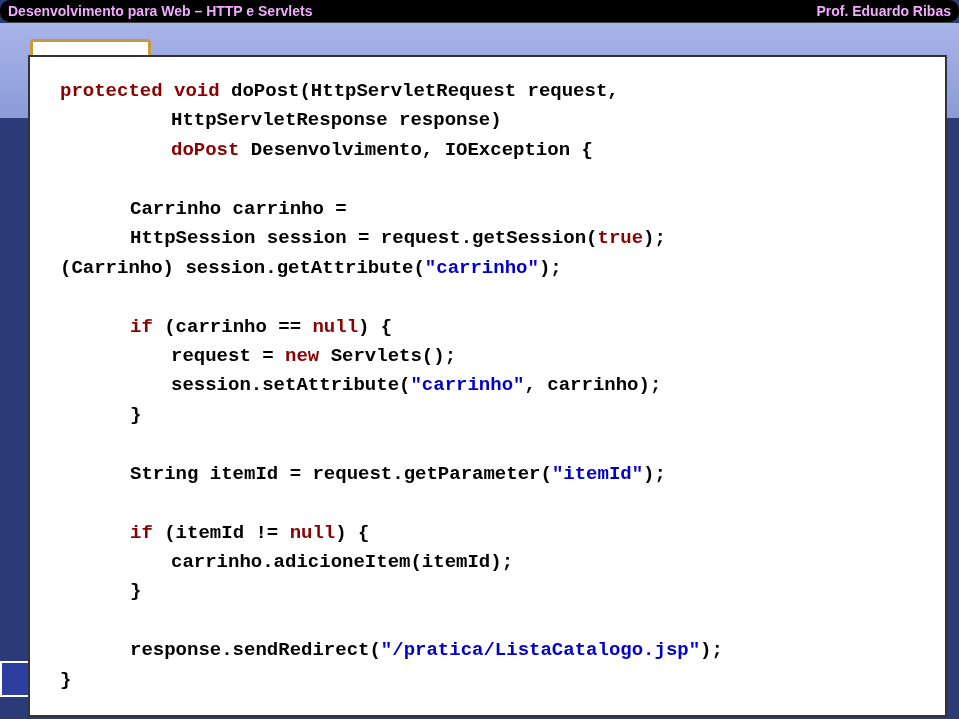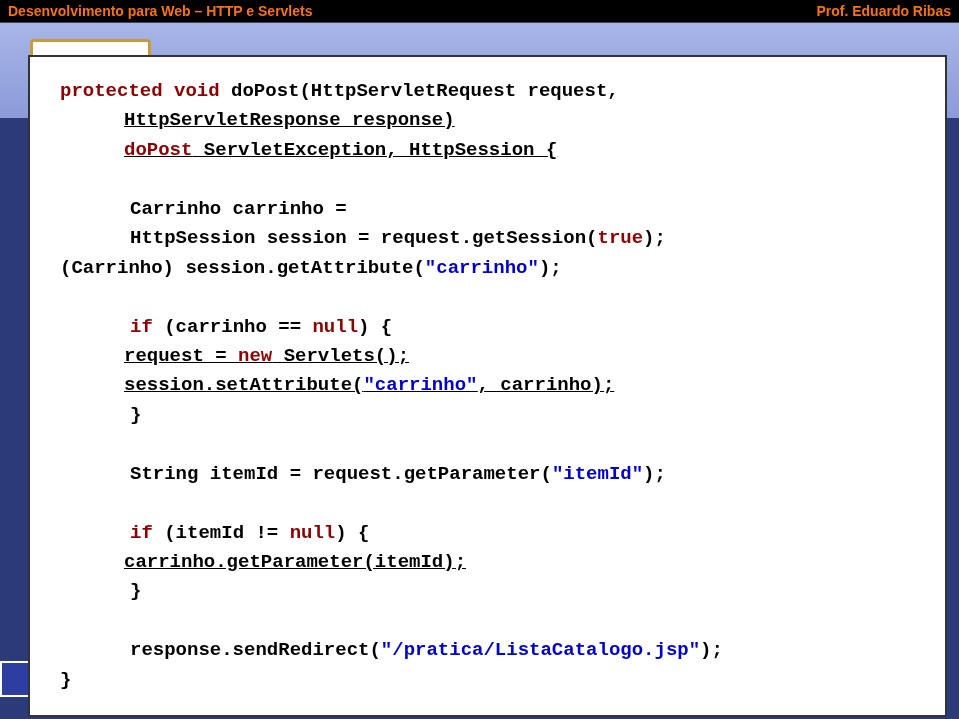--- a/index.html
+++ b/index.html
@@ -7,27 +7,28 @@
     padding: 0;
     font-family: Arial, sans-serif;
     background: #2b3b7a;
     width: 959px;
     height: 719px;
     overflow: hidden;
     position: relative;
   }
   .header-bar {
     background: #000;
-    color: #f97316;
+    color: #f0abfc;
     font-size: 14px;
     font-weight: bold;
     padding: 3px 8px;
     display: flex;
     justify-content: space-between;
     border-bottom: 1px solid #444;
+    border-radius: 10px;
   }
   .top-region {
     height: 95px;
     background: linear-gradient(to bottom, #a8b5e8 0%, #8a9bd8 100%);
     display: flex;
     align-items: center;
     padding: 0 30px;
     position: relative;
   }
   .logo-box {
@@ -77,21 +78,21 @@
     font-family: "Courier New", monospace;
     font-size: 19px;
     font-weight: bold;
     line-height: 1.55;
     z-index: 5;
   }
   .kw { color: #8b0000; }
   .str { color: #0000cc; }
   .plain { color: #000; }
   .indent1 { margin-left: 70px; }
-  .indent2 { margin-left: 64px; text-decoration: underline; }
+  .indent2 { margin-left: 111px; }
   .indent2b { }
   .footer-band {
     position: absolute;
     bottom: 22px;
     left: 32px;
     height: 32px;
     width: 420px;
     background: #2c3e9f;
     border: 2px solid #fff;
     color: #fff;
@@ -133,21 +134,21 @@
 </div>
 
 <div class="code-panel">
   <div>
     <span class="kw">protected void</span><span class="plain"> doPost(HttpServletRequest request,</span>
   </div>
   <div class="indent2">
     <span class="plain">HttpServletResponse response)</span>
   </div>
   <div class="indent2">
-    <span class="kw">doPost</span><span class="plain"> ServletException, HttpSession {</span>
+    <span class="kw">doPost</span><span class="plain"> Desenvolvimento, IOException {</span>
   </div>
   <div>&nbsp;</div>
   <div class="indent1">
     <span class="plain">Carrinho carrinho =</span>
   </div>
   <div class="indent1">
     <span class="plain">HttpSession session = request.getSession(</span><span class="kw">true</span><span class="plain">);</span>
   </div>
   <div class="indent2b">
     <span class="plain">(Carrinho) session.getAttribute(</span><span class="str">"carrinho"</span><span class="plain">);</span>
@@ -167,21 +168,21 @@
   </div>
   <div>&nbsp;</div>
   <div class="indent1">
     <span class="plain">String itemId = request.getParameter(</span><span class="str">"itemId"</span><span class="plain">);</span>
   </div>
   <div>&nbsp;</div>
   <div class="indent1">
     <span class="kw">if</span><span class="plain"> (itemId != </span><span class="kw">null</span><span class="plain">) {</span>
   </div>
   <div class="indent2">
-    <span class="plain">carrinho.getParameter(itemId);</span>
+    <span class="plain">carrinho.adicioneItem(itemId);</span>
   </div>
   <div class="indent1">
     <span class="plain">}</span>
   </div>
   <div>&nbsp;</div>
   <div class="indent1">
     <span class="plain">response.sendRedirect(</span><span class="str">"/pratica/ListaCatalogo.jsp"</span><span class="plain">);</span>
   </div>
   <div>
     <span class="plain">}</span>

